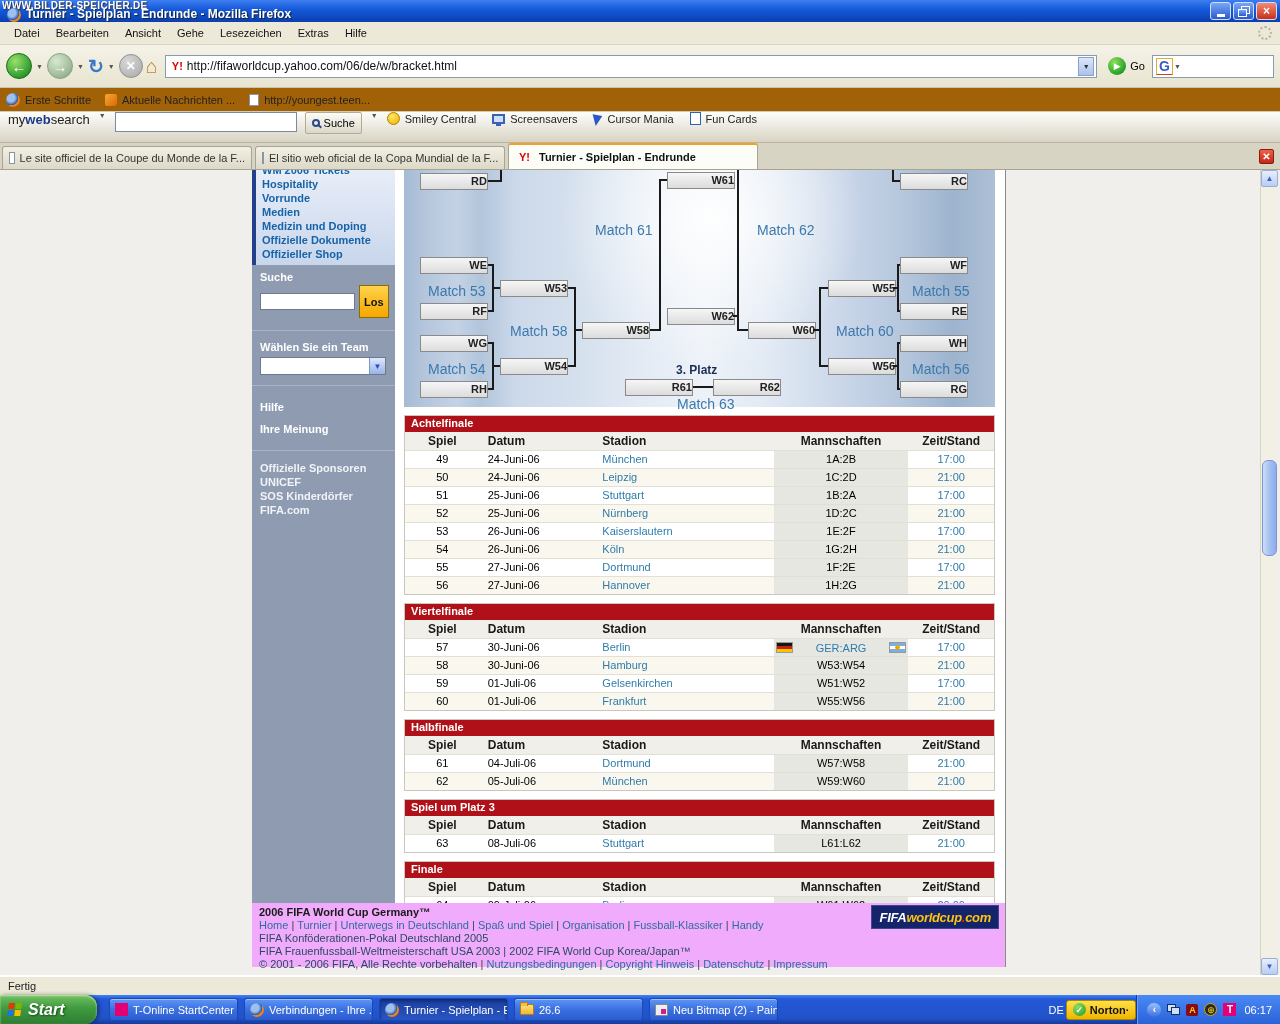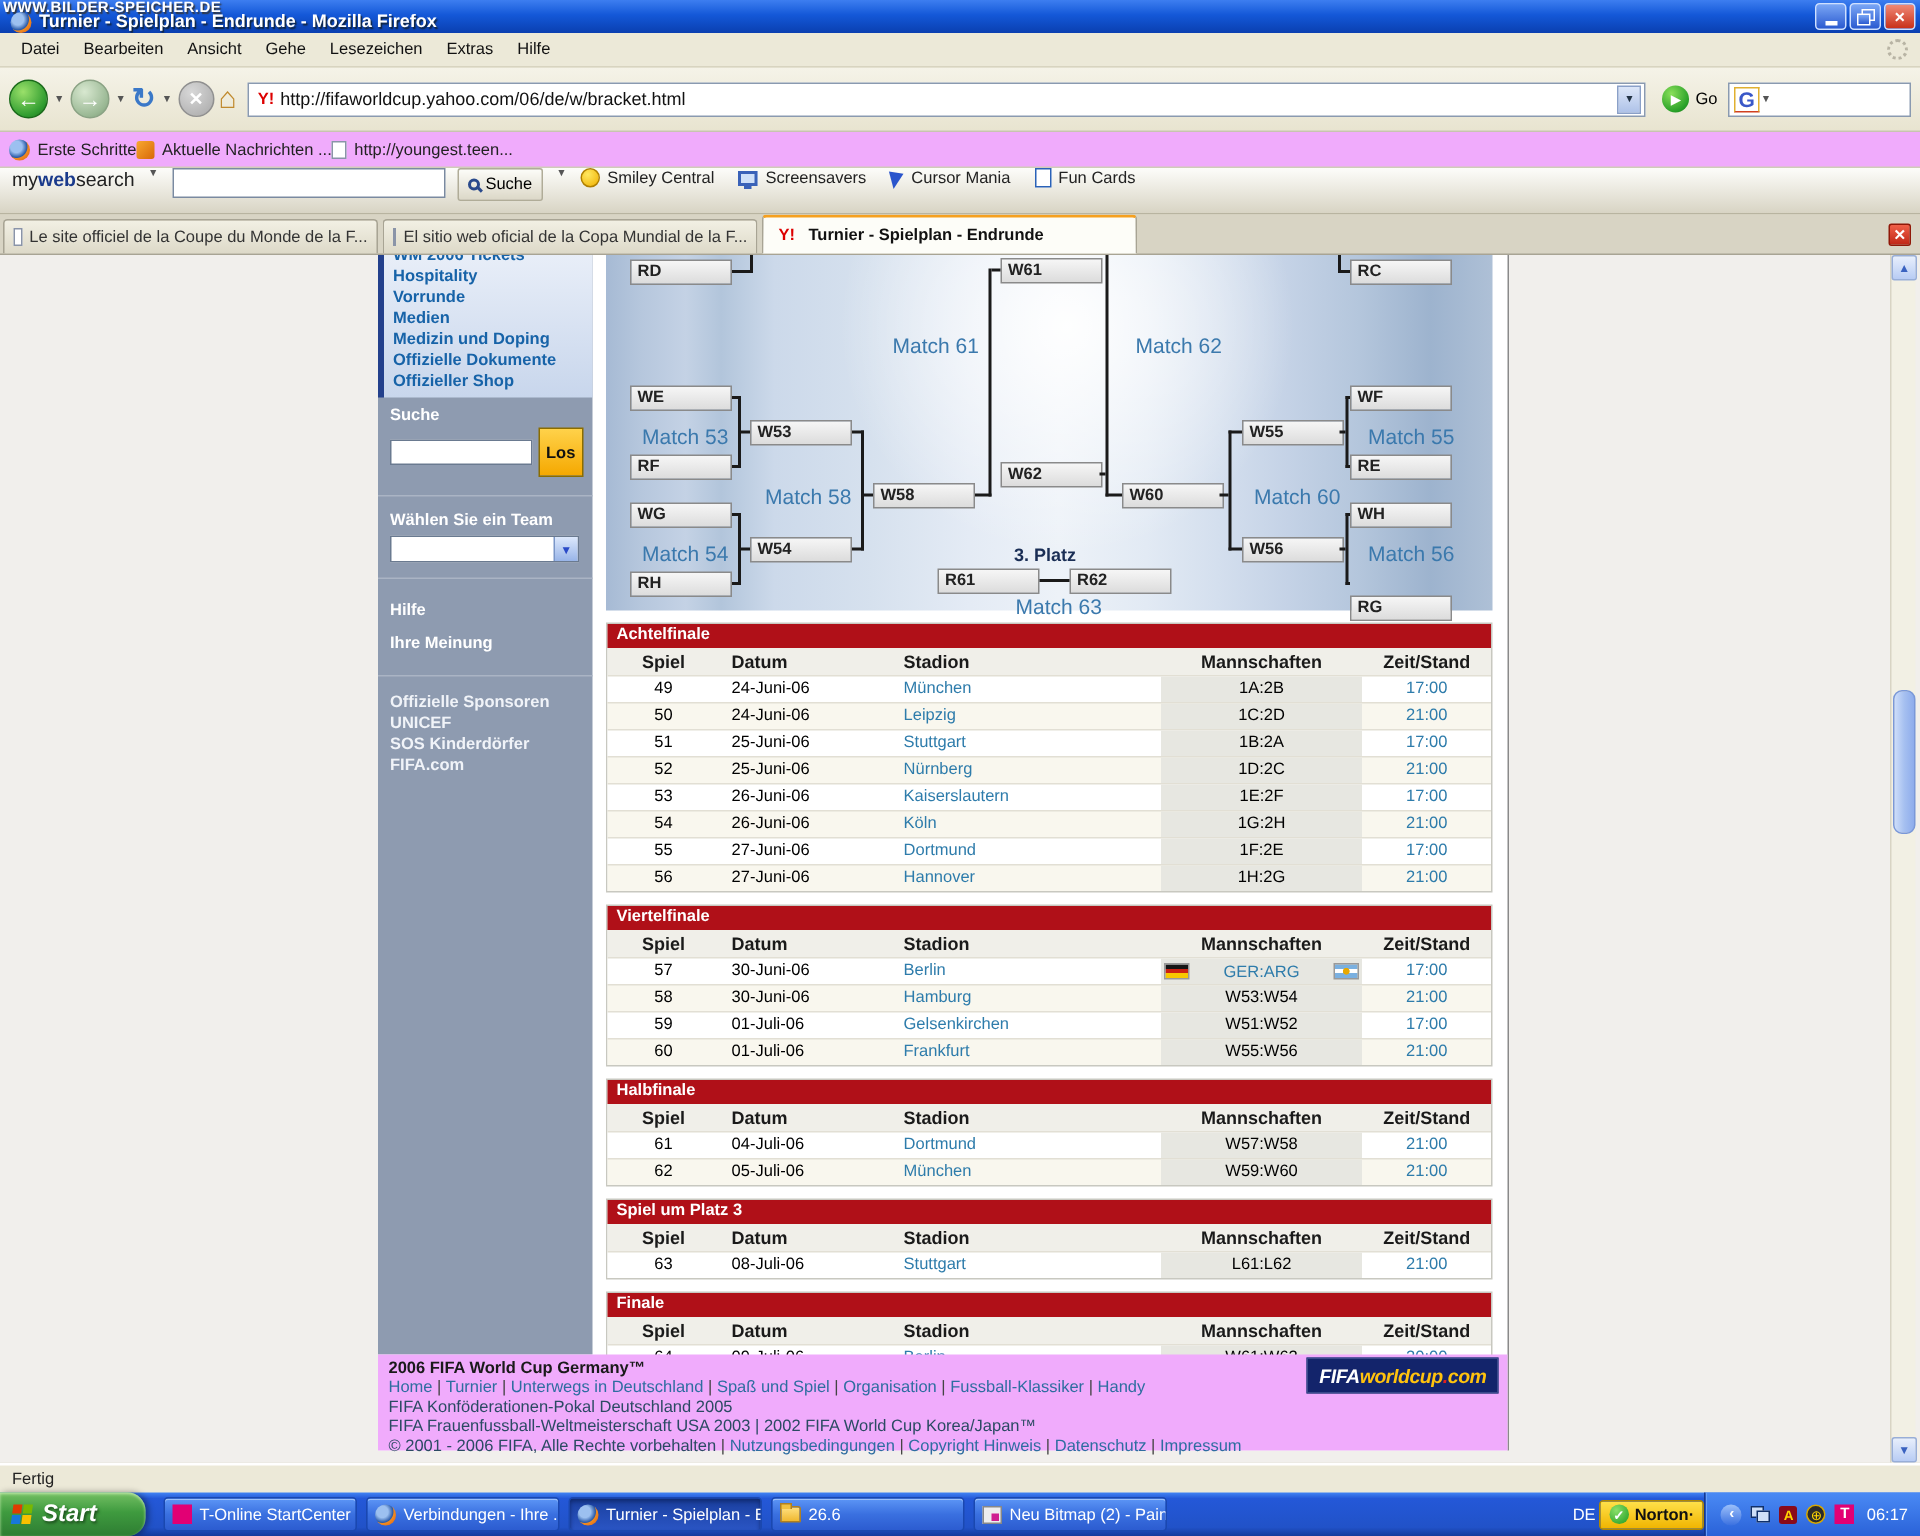--- a/index.html
+++ b/index.html
@@ -52,21 +52,21 @@
   .drop-box { width:16px; height:19px; background:linear-gradient(180deg,#dce6f8,#aec2e8); border:1px solid #8aa0c8;
     display:flex; align-items:center; justify-content:center; font-size:7px; color:#234; }
   #go-wrap { display:flex; align-items:center; gap:4px; padding:0 4px; }
   .go-circle { width:18px; height:18px; border-radius:50%; background:radial-gradient(circle at 35% 30%,#8ae05a,#28a028 70%,#187018);
     color:#fff; font-size:9px; display:flex; align-items:center; justify-content:center; }
   #g-search { width:122px; height:23px; background:#fff; border:1px solid #8a9ab0; display:flex; align-items:center; padding:0 3px; }
   .g-logo { font-weight:bold; font-size:14px; color:#3a58c8; border:1px solid #e0b030; border-bottom-color:#d04020; padding:0 2px; line-height:15px; }
   #g-search input { flex:1; border:none; outline:none; width:60px; }
 
   
-  #bookmarksbar { height:24px; background:#f0abfc; border-bottom:1px solid #d0ccb8; display:flex; align-items:center; padding-left:6px; }
+  #bookmarksbar { height:24px; background:#a16207; border-bottom:1px solid #d0ccb8; display:flex; align-items:center; padding-left:6px; gap:14px; }
   .bm-item { display:flex; align-items:center; gap:5px; color:#222; }
   .i-rss { width:12px; height:12px; border-radius:2px; background:linear-gradient(135deg,#f8a830,#d86808); }
   .i-page { width:10px; height:12px; background:#fff; border:1px solid #8a94a8; }
 
   
   #mwsbar { height:31px; background:linear-gradient(180deg,#fdfdfa,#d8d4c4); border-bottom:1px solid #b8b4a0;
     display:flex; align-items:flex-start; padding-left:8px; gap:8px; }
   #mws-logo { font-size:13px; color:#222; }
   #mws-logo b { color:#1a3a8c; }
   #mws-input { width:182px; height:20px; border:1px solid #7a8aa0; }
@@ -116,21 +116,21 @@
 
   
   #main-col { width:611px; }
 
   
   #bracket { position:relative; margin-left:9px; width:591px; height:237px;
     background:
       radial-gradient(circle at 52% 20%, rgba(255,255,255,.95) 0%, rgba(255,255,255,0) 42%),
       linear-gradient(90deg,#a6bad4 0,#b6c7dd 4%,#c4d2e5 9%,#b2c5db 13%,#ccd9ea 19%,#d6e1ee 30%,#e4ebf5 41%,#edf2f8 51%,#e2eaf4 61%,#d4dfee 69%,#c4d2e6 77%,#b4c6dc 85%,#9db3ce 93%,#aec0d6 100%); }
   .bbox { position:absolute; width:68px; height:17px; background:linear-gradient(180deg,#f6f6f6,#dcdcdc);
-    border:1px solid #8a8a8a; font-weight:bold; font-size:11px; color:#222; padding-left:4px; line-height:15px; }
+    border:1px solid #8a8a8a; font-weight:bold; font-size:11px; color:#222; padding-left:4px; line-height:15px;text-align:right; }
   .bl { position:absolute; background:#1a1a1a; }
   .mlabel { position:absolute; color:#3b79ad; font-size:14px; white-space:nowrap; }
   .plabel { position:absolute; color:#1a2e55; font-size:12px; font-weight:bold; white-space:nowrap; }
 
   
   .tsection { margin:8px 0 0 9px; width:591px; border:1px solid #c8c8c0; background:#fff; }
   .ttitle { height:16px; background:#b01018; color:#fff; font-weight:bold; font-size:11px; padding:1px 6px; }
   .trow { display:flex; border-top:1px solid #e2dfd4; }
   .trow.head { background:#f0efe9; font-weight:bold; font-size:12px; color:#1a1a1a; border-top:none; height:18px; }
   .trow.odd { background:#fff; }
@@ -376,21 +376,21 @@
           <div class="bbox" style="left:16px;top:211px;">RH</div>
           <div class="bbox" style="left:96px;top:110px;">W53</div>
           <div class="bbox" style="left:96px;top:188px;">W54</div>
           <div class="bbox" style="left:178px;top:152px;">W58</div>
           <div class="bbox" style="left:263px;top:2px;">W61</div>
           <div class="bbox" style="left:263px;top:138px;">W62</div>
           <div class="bbox" style="left:496px;top:3px;">RC</div>
           <div class="bbox" style="left:496px;top:87px;">WF</div>
           <div class="bbox" style="left:496px;top:133px;">RE</div>
           <div class="bbox" style="left:496px;top:165px;">WH</div>
-          <div class="bbox" style="left:496px;top:227px;">RG</div>
+          <div class="bbox" style="left:496px;top:211px;">RG</div>
           <div class="bbox" style="left:424px;top:110px;">W55</div>
           <div class="bbox" style="left:424px;top:188px;">W56</div>
           <div class="bbox" style="left:344px;top:152px;">W60</div>
           <div class="bbox" style="left:221px;top:209px;">R61</div>
           <div class="bbox" style="left:309px;top:209px;">R62</div>
 
           <div class="mlabel" style="left:24px;top:113px;">Match 53</div>
           <div class="mlabel" style="left:24px;top:191px;">Match 54</div>
           <div class="mlabel" style="left:106px;top:153px;">Match 58</div>
           <div class="mlabel" style="left:191px;top:52px;">Match 61</div>

